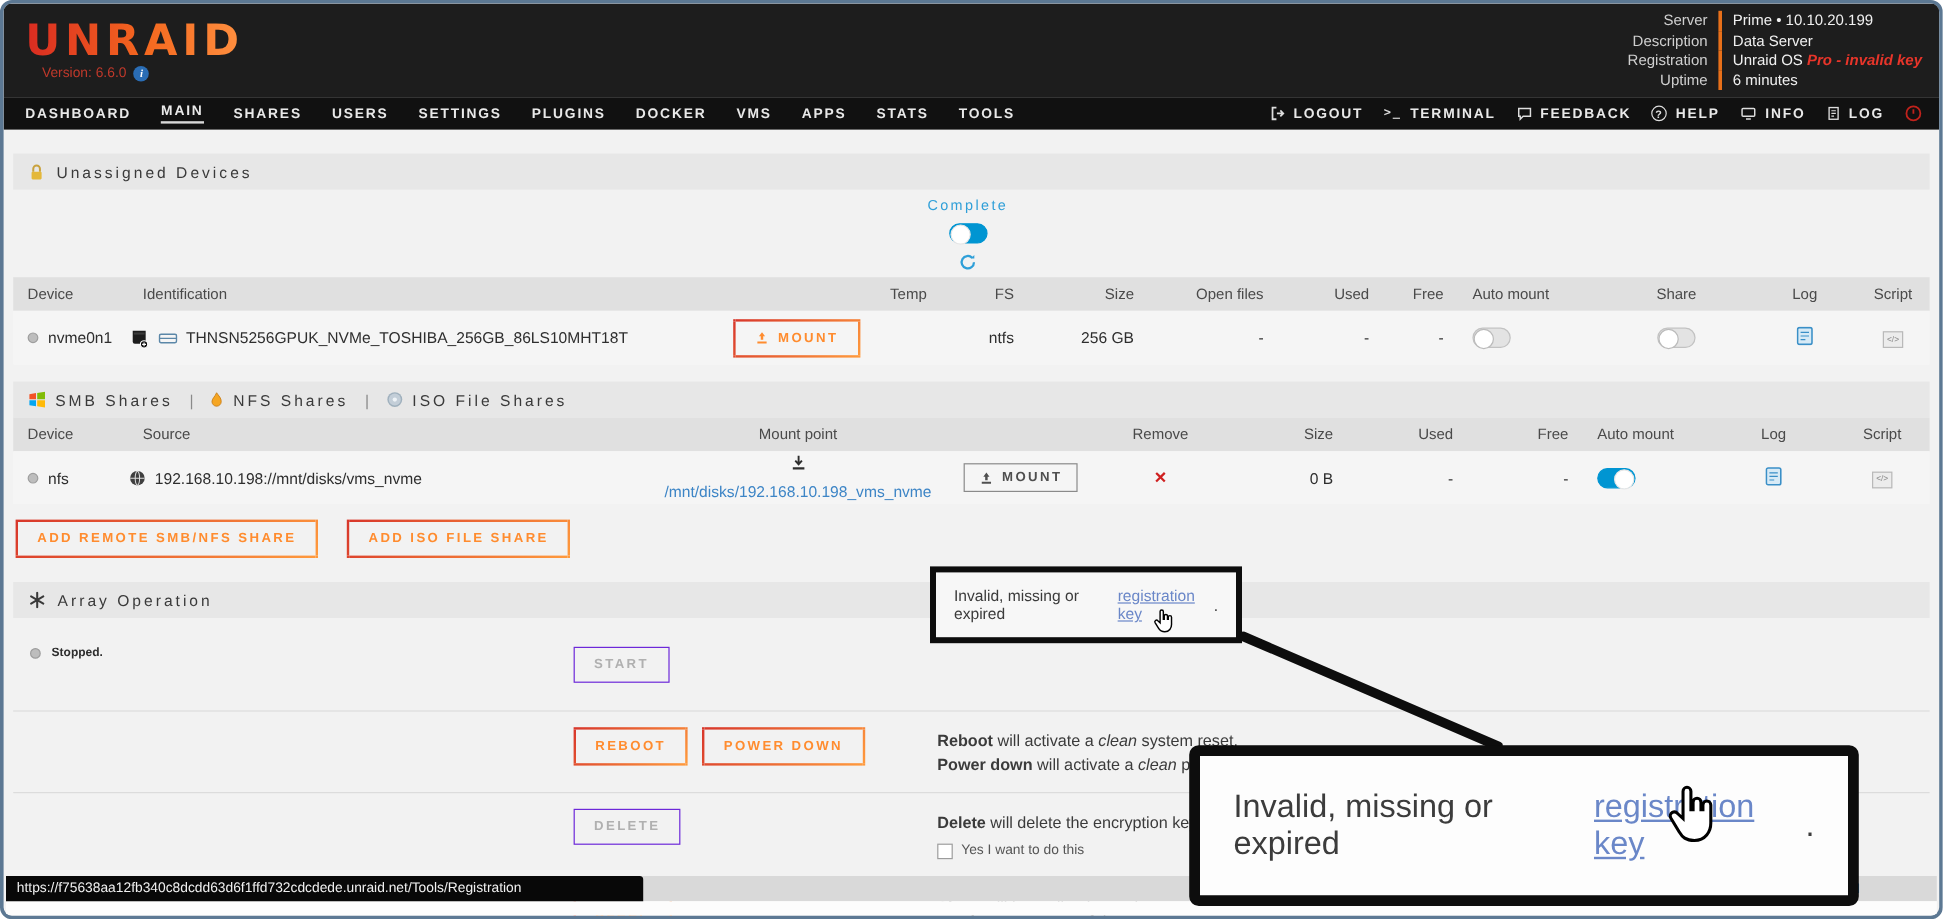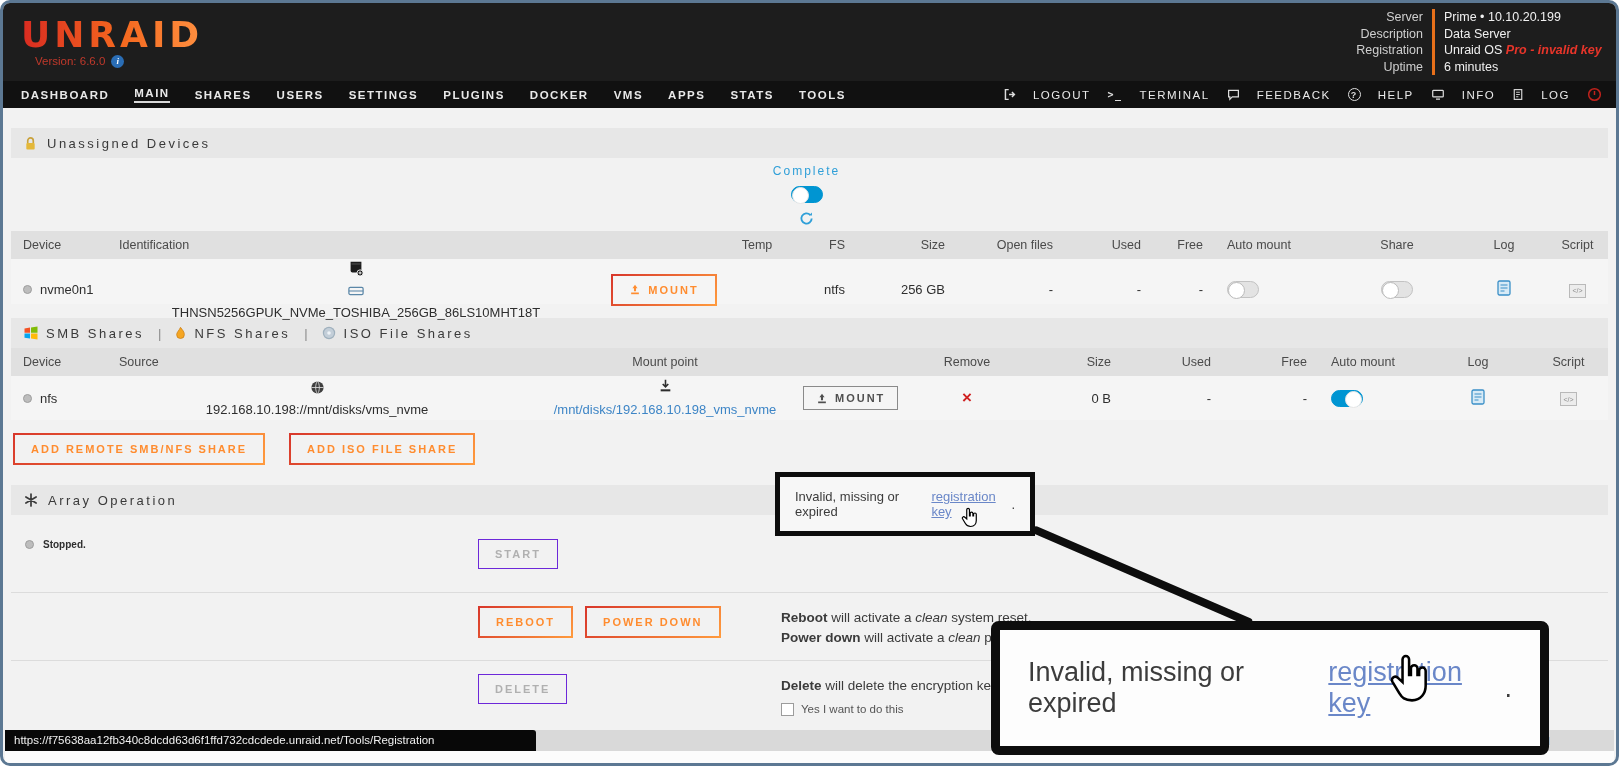--- a/index.html
+++ b/index.html
@@ -22,21 +22,21 @@
   .si-value { border-left:3px solid #e8701a; padding-left:9px; color:#f0f0f0; min-width:170px; }
   .si-value em.invalid { color:#e8352a; font-weight:bold; font-style:italic; }
 
   
   .nav-bar { background:#111; height:27px; display:flex; justify-content:space-between; align-items:center; padding:0 14px 0 18px; }
   .nav-left, .nav-right { display:flex; align-items:center; }
   .nav-left { gap:25px; }
   .nav-right { gap:17px; }
   .nav-item { color:#e9e9e9; font-size:11.5px; font-weight:bold; letter-spacing:1.5px; cursor:pointer; line-height:14px; }
   .nav-item.active { border-bottom:2px solid #d8d8d8; padding-bottom:1px; }
-  .nav-ricon { display:inline-flex; align-items:center; gap:17px; color:#e9e9e9; font-size:11.5px; font-weight:normal; letter-spacing:1.5px; cursor:pointer;text-align:center; }
+  .nav-ricon { display:inline-flex; align-items:center; gap:7px; color:#e9e9e9; font-size:11.5px; font-weight:bold; letter-spacing:1.5px; cursor:pointer;text-align:center; }
   .glyph { display:inline-flex; align-items:center; justify-content:center; }
   .term-glyph::before { content:">_"; font-family:"DejaVu Sans Mono",monospace; font-size:10px; color:#ddd; font-weight:bold; }
   .circle-q { width:13px; height:13px; border:1.5px solid #ddd; border-radius:50%; font-size:9px; color:#ddd; display:inline-flex; align-items:center; justify-content:center; font-weight:bold; }
   .circle-q::before { content:"?"; }
 
   
   .content { padding:0 8px; }
   .section-bar { background:#e7e7e7; height:30px; display:flex; align-items:center; gap:10px; padding:0 13px; font-size:13px; letter-spacing:2.5px; color:#3a3a3a; }
   .sb-gap1 { margin-top:20px; } .sb-gap2 { margin-top:14px; } .sb-gap3 { margin-top:20px; }
   .share-tabs { display:flex; align-items:center; gap:14px; }
@@ -64,21 +64,21 @@
 
   
   .tbl-head, .tbl-row { display:grid; align-items:center; }
   .tbl-head { background:#e0e0e0; height:28px; font-size:12.5px; color:#4a4a4a; }
   .tbl-row { background:#f5f5f5; font-size:13px; color:#2e2e2e; }
   .t1 { grid-template-columns:96px 498px 118px 68px 64px 100px 108px 88px 62px 118px 132px 82px 65px; }
   .t2 { grid-template-columns:96px 420px 276px 118px 92px 108px 100px 96px 112px 98px 83px; }
   .t1-row { height:45px; } .t2-row { height:44px; }
   .c { text-align:center; } .r { text-align:right; padding-right:10px; } .l { padding-left:12px; }
   .cell-dev { display:flex; align-items:center; gap:8px; padding-left:12px; }
-  .cell-ident { display:flex; align-items:center; gap:7px;flex-direction:column; }
+  .cell-ident { display:flex; align-items:center; gap:7px; }
   .cell-mountlink { display:flex; align-items:center; gap:10px;flex-direction:column; }
   .link-blue { color:#3d85c6; text-decoration:none; cursor:pointer; }
   .amount-cell { padding-left:14px; }
 
   
   .btn { display:inline-flex; align-items:center; justify-content:center; gap:7px; background:transparent; font-family:"Liberation Sans",sans-serif; font-weight:bold; font-size:11px; letter-spacing:2px; padding:8px 16px; cursor:pointer; }
   .btn-orange { color:#ff8c2f; border:2px solid; border-image:linear-gradient(135deg,#d8372b,#ff9a3d) 1; }
   .btn-gray { color:#b0b0b0; border:1px solid #6d28d9; cursor:default;text-align:center; }
   .btn-mount2 { color:#4f4f4f; border:1px solid #8a8a8a; padding:5px 12px; }
   .add-btn-row { display:flex; gap:24px; margin:13px 2px 0; }

